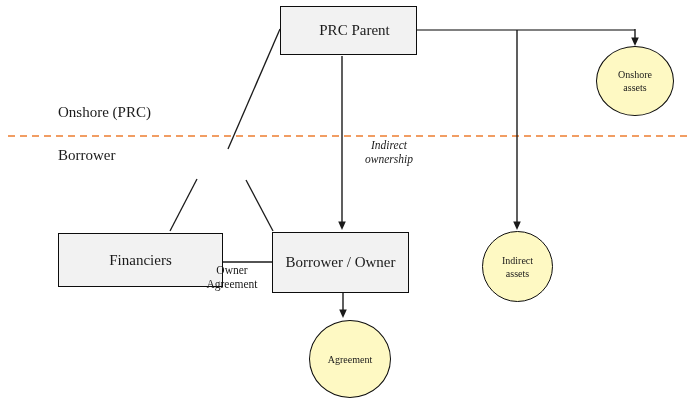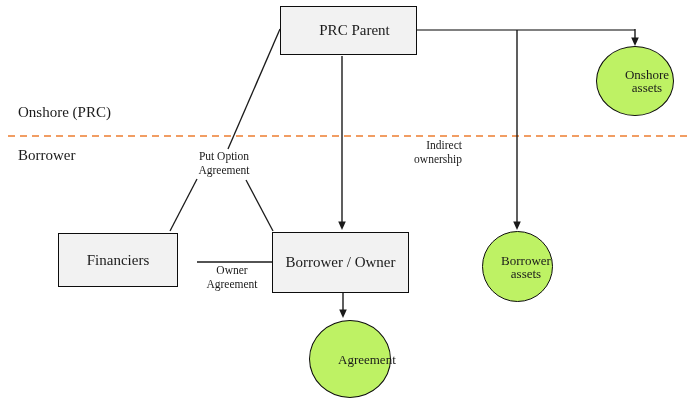--- a/index.html
+++ b/index.html
@@ -24,51 +24,52 @@
     border: 1.5px solid #0d0d0d;
     display: flex;
     align-items: center;
     justify-content: center;
     text-align: center;
     font-size: 15px;
     color: #1a1a1a;
   }
   .node-circle {
     position: absolute;
-    background: #bef264;
+    background: #fef9c3;
     border: 1.2px solid #0d0d0d;
     border-radius: 50%;
     display: flex;
     align-items: center;
-    justify-content: flex-end;
+    justify-content: center;
     text-align: center;
-    font-size: 13px;
+    font-size: 10px;
     line-height: 13px;
     color: #1a1a1a;
   }
   .node-circle .circle-label { width: 52px; }
   .region-label {
     position: absolute;
     font-size: 15px;
     color: #1a1a1a;
     white-space: nowrap;
+    margin-left: 40px;
   }
   .edge-label {
     position: absolute;
     font-size: 11.5px;
     line-height: 13.5px;
     text-align: center;
     color: #1a1a1a;
   }
   .edge-label.italic {
-    text-align: right;
-    margin-left: 36px;
+    font-style: italic;
+    text-align: center;
   }
   #prc-parent     { left: 280px; top: 6px;   width: 137px; height: 49px; padding-left: 12px; }
-  #financiers     { left: 58px;  top: 233px; width: 120px; height: 54px; }
+  #financiers     { left: 58px;  top: 233px; width: 165px; height: 54px; }
   #borrower-owner { left: 272px; top: 232px; width: 137px; height: 61px; }
   #onshore-assets  { left: 596px; top: 46px;  width: 78px; height: 70px; }
   #offshore-assets { left: 482px; top: 231px; width: 71px; height: 71px; }
   #aircraft        { left: 309px; top: 320px; width: 82px; height: 78px; }
   #onshore-label  { left: 18px; top: 104px; }
   #offshore-label { left: 18px; top: 147px; }
   #put-option-label { left: 182px; top: 150px; width: 84px; }
   #loan-label       { left: 190px; top: 264px; width: 84px; }
   #indirect-label   { left: 352px; top: 139px; width: 74px; }
 </style>
@@ -111,23 +112,22 @@
     <span>Financiers</span>
   </div>
   <div class="node-box" id="borrower-owner">
     <span>Borrower / Owner</span>
   </div>
 
   <div class="node-circle" id="onshore-assets">
     <span class="circle-label">Onshore assets</span>
   </div>
   <div class="node-circle" id="offshore-assets">
-    <span class="circle-label">Borrower assets</span>
+    <span class="circle-label">Indirect assets</span>
   </div>
   <div class="node-circle" id="aircraft">
     <span class="circle-label">Agreement</span>
   </div>
 
-  <div class="edge-label" id="put-option-label">Put Option Agreement</div>
   <div class="edge-label" id="loan-label">Owner Agreement</div>
   <div class="edge-label italic" id="indirect-label">Indirect ownership</div>
 
 </div>
 
 </body></html>

